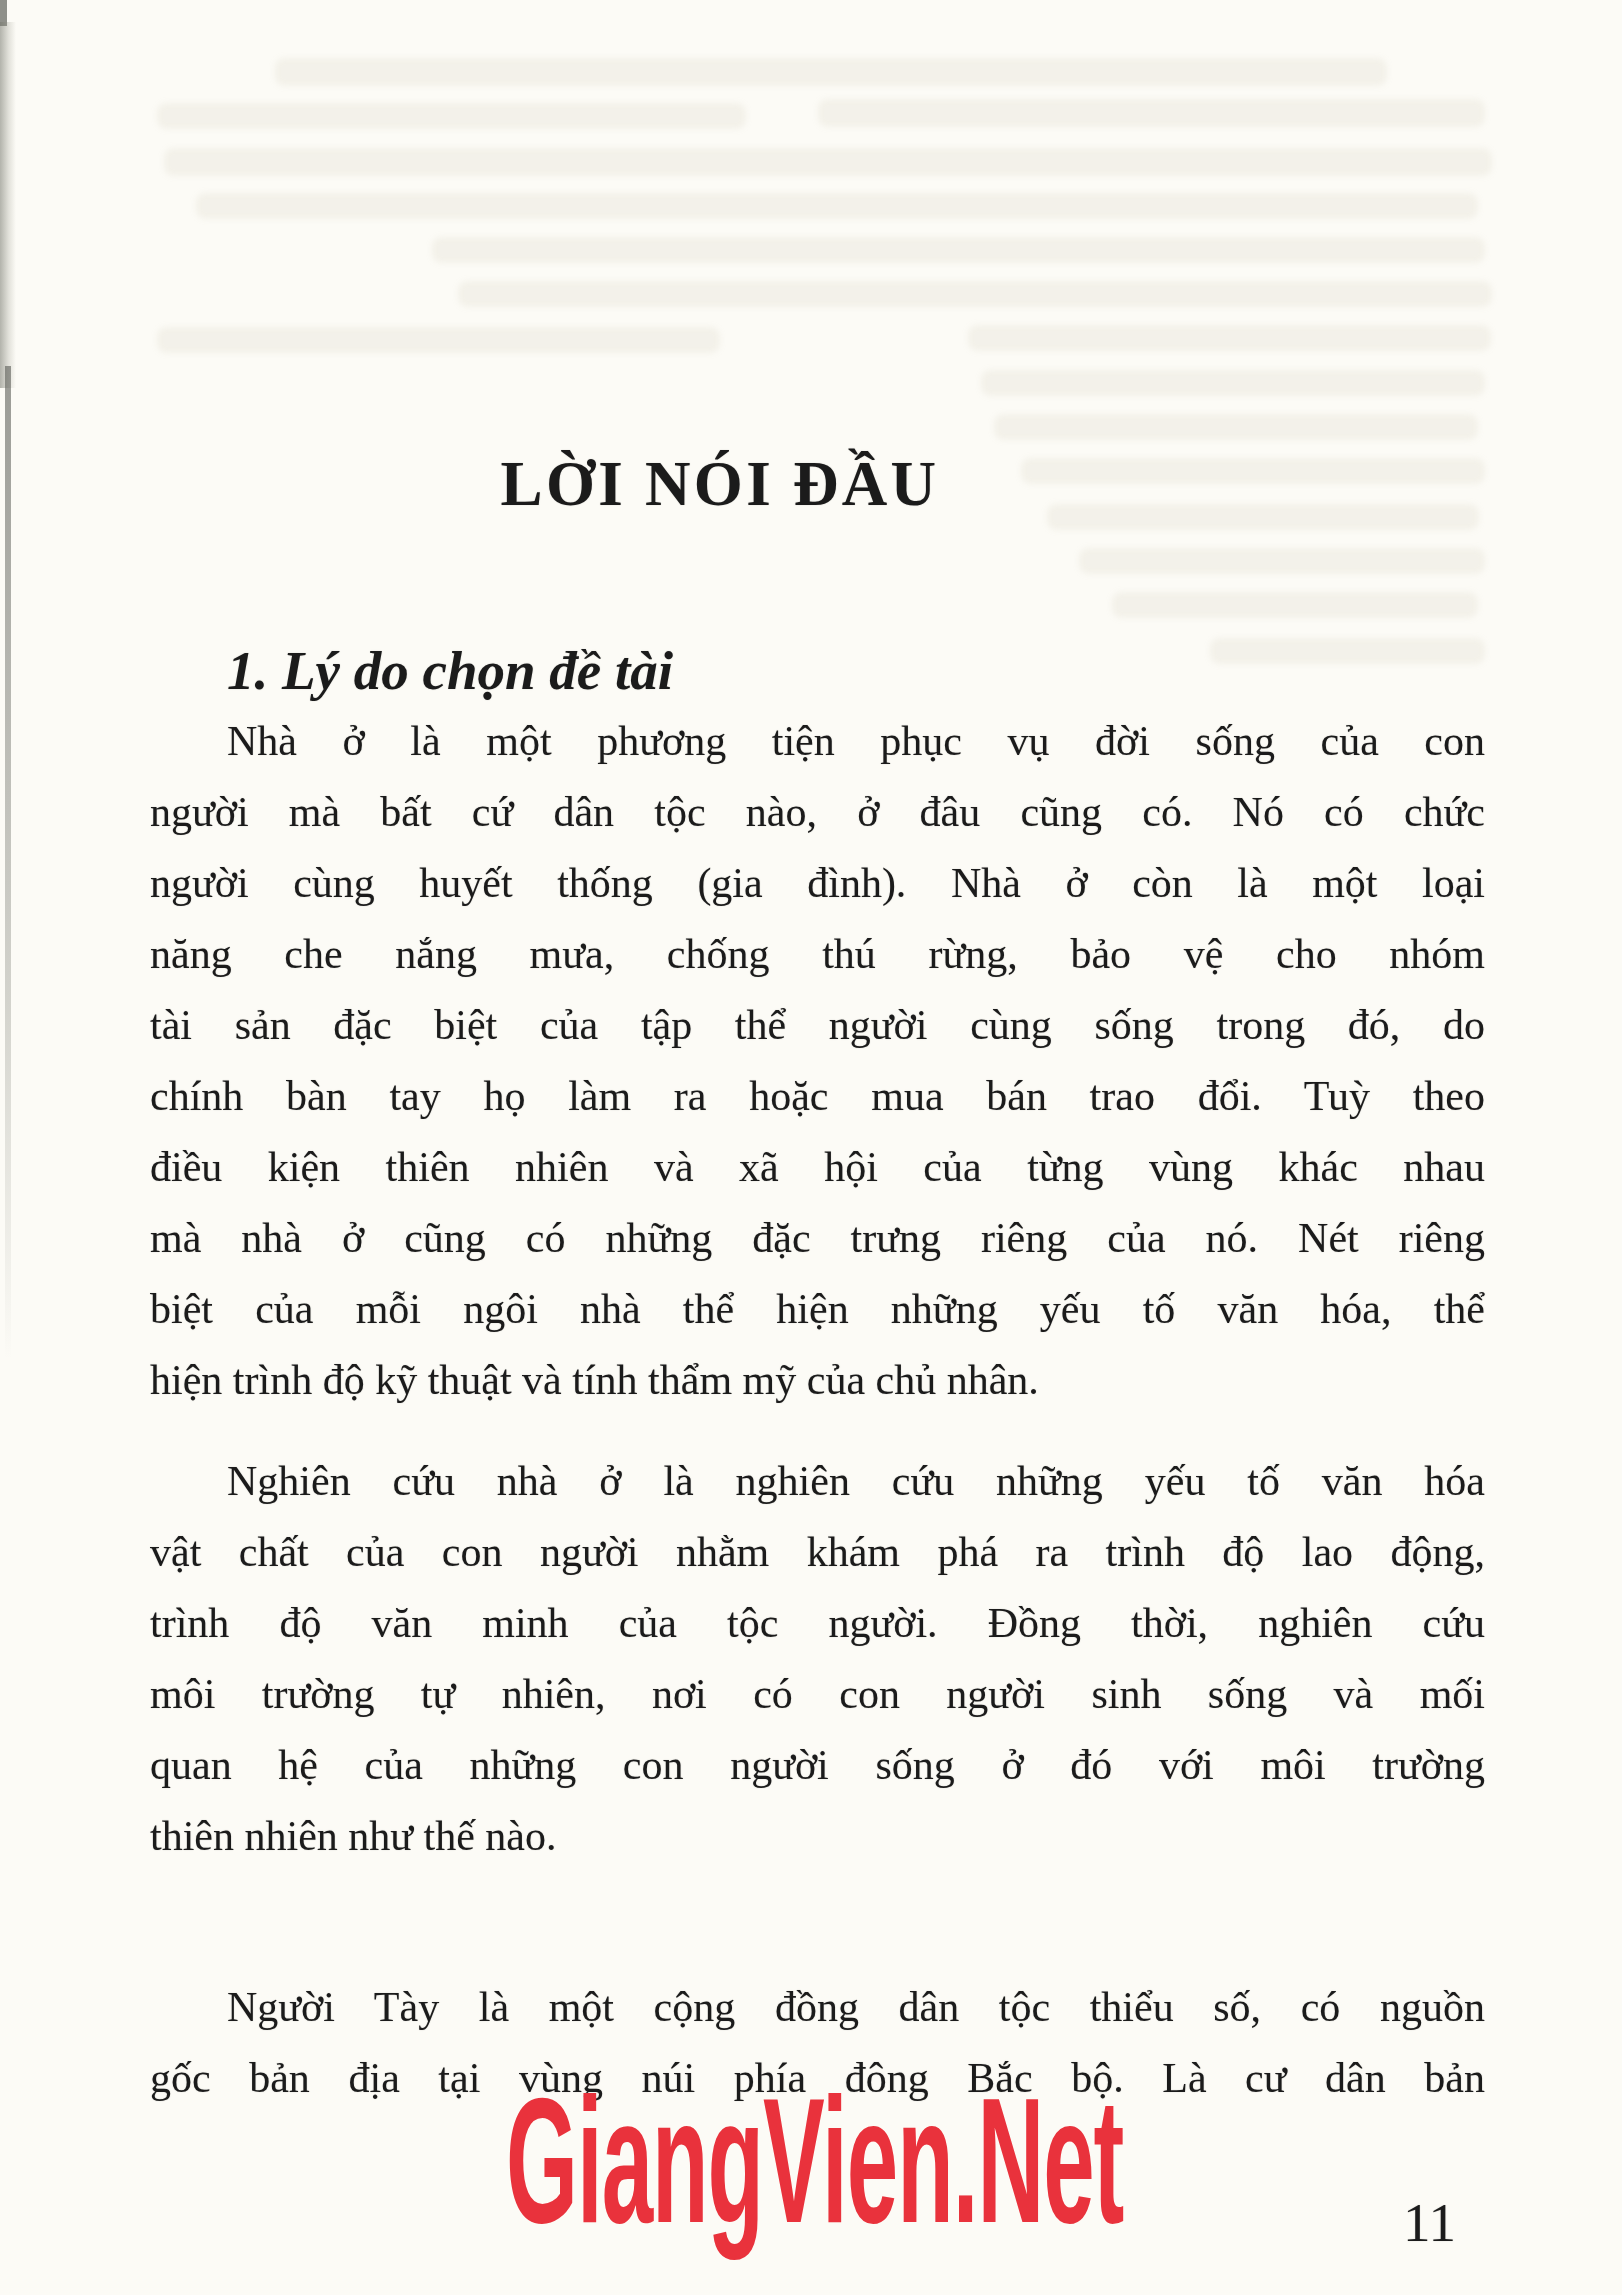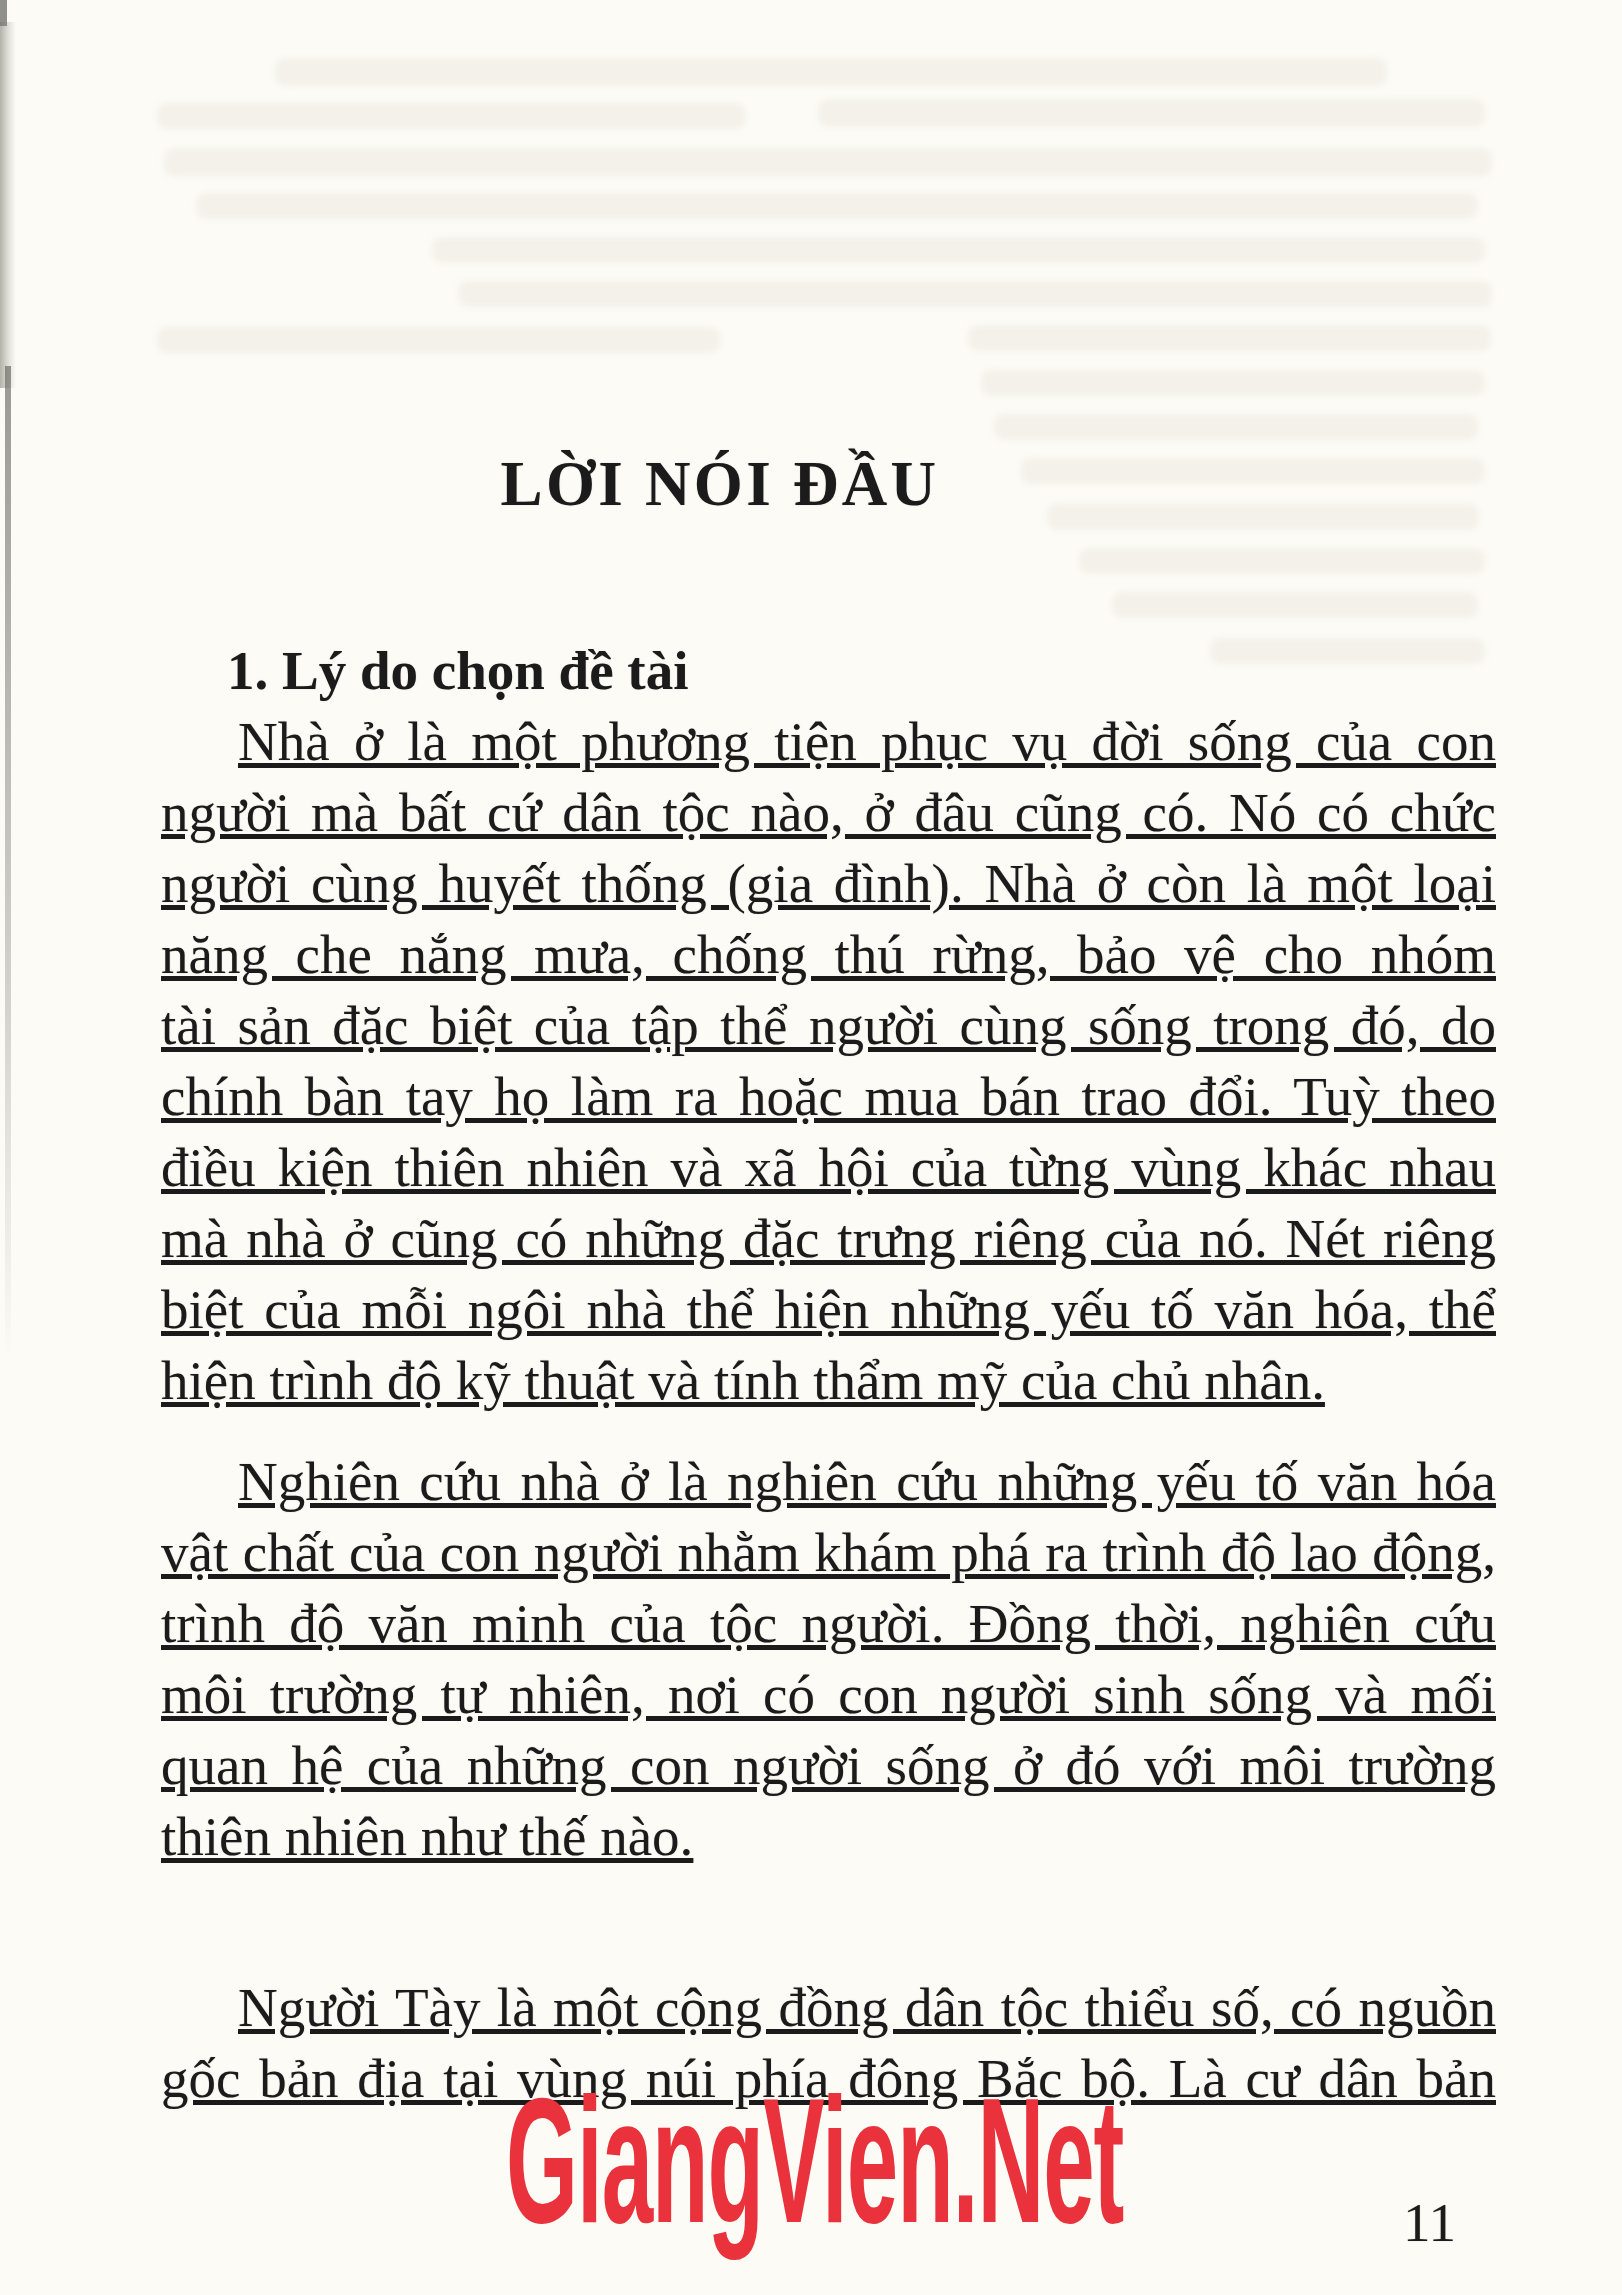--- a/index.html
+++ b/index.html
@@ -34,26 +34,25 @@
   .ink{ text-shadow:0 0 1.3px rgba(25,25,25,.22); }
   .title{
     position:absolute;left:0;top:406px;width:1440px;
     text-align:center;
     font-size:63px;font-weight:bold;line-height:72px;
     letter-spacing:3.3px;
   }
   .heading{
     position:absolute;left:150px;top:589px;width:1335px;
     padding-left:77px;box-sizing:border-box;
-    font-size:55px;font-weight:bold;line-height:71px;
+    font-size:55px;font-weight:bold;line-height:71px;font-style:italic;
   }
   .para{
-    position:absolute;left:161px;width:1335px;
-    font-size:55px;
-    text-decoration:underline;
+    position:absolute;left:150px;width:1335px;
+    font-size:42px;
   }
   .para .line{
     height:71px;line-height:71px;
     text-align:justify;text-align-last:justify;
     white-space:normal;overflow:visible;
   }
   .para .line.first{ text-indent:77px; }
   .para .line.no-justify{ text-align-last:left; }
   #para-1{ top:706px; }
   #para-2{ top:1446px; }

